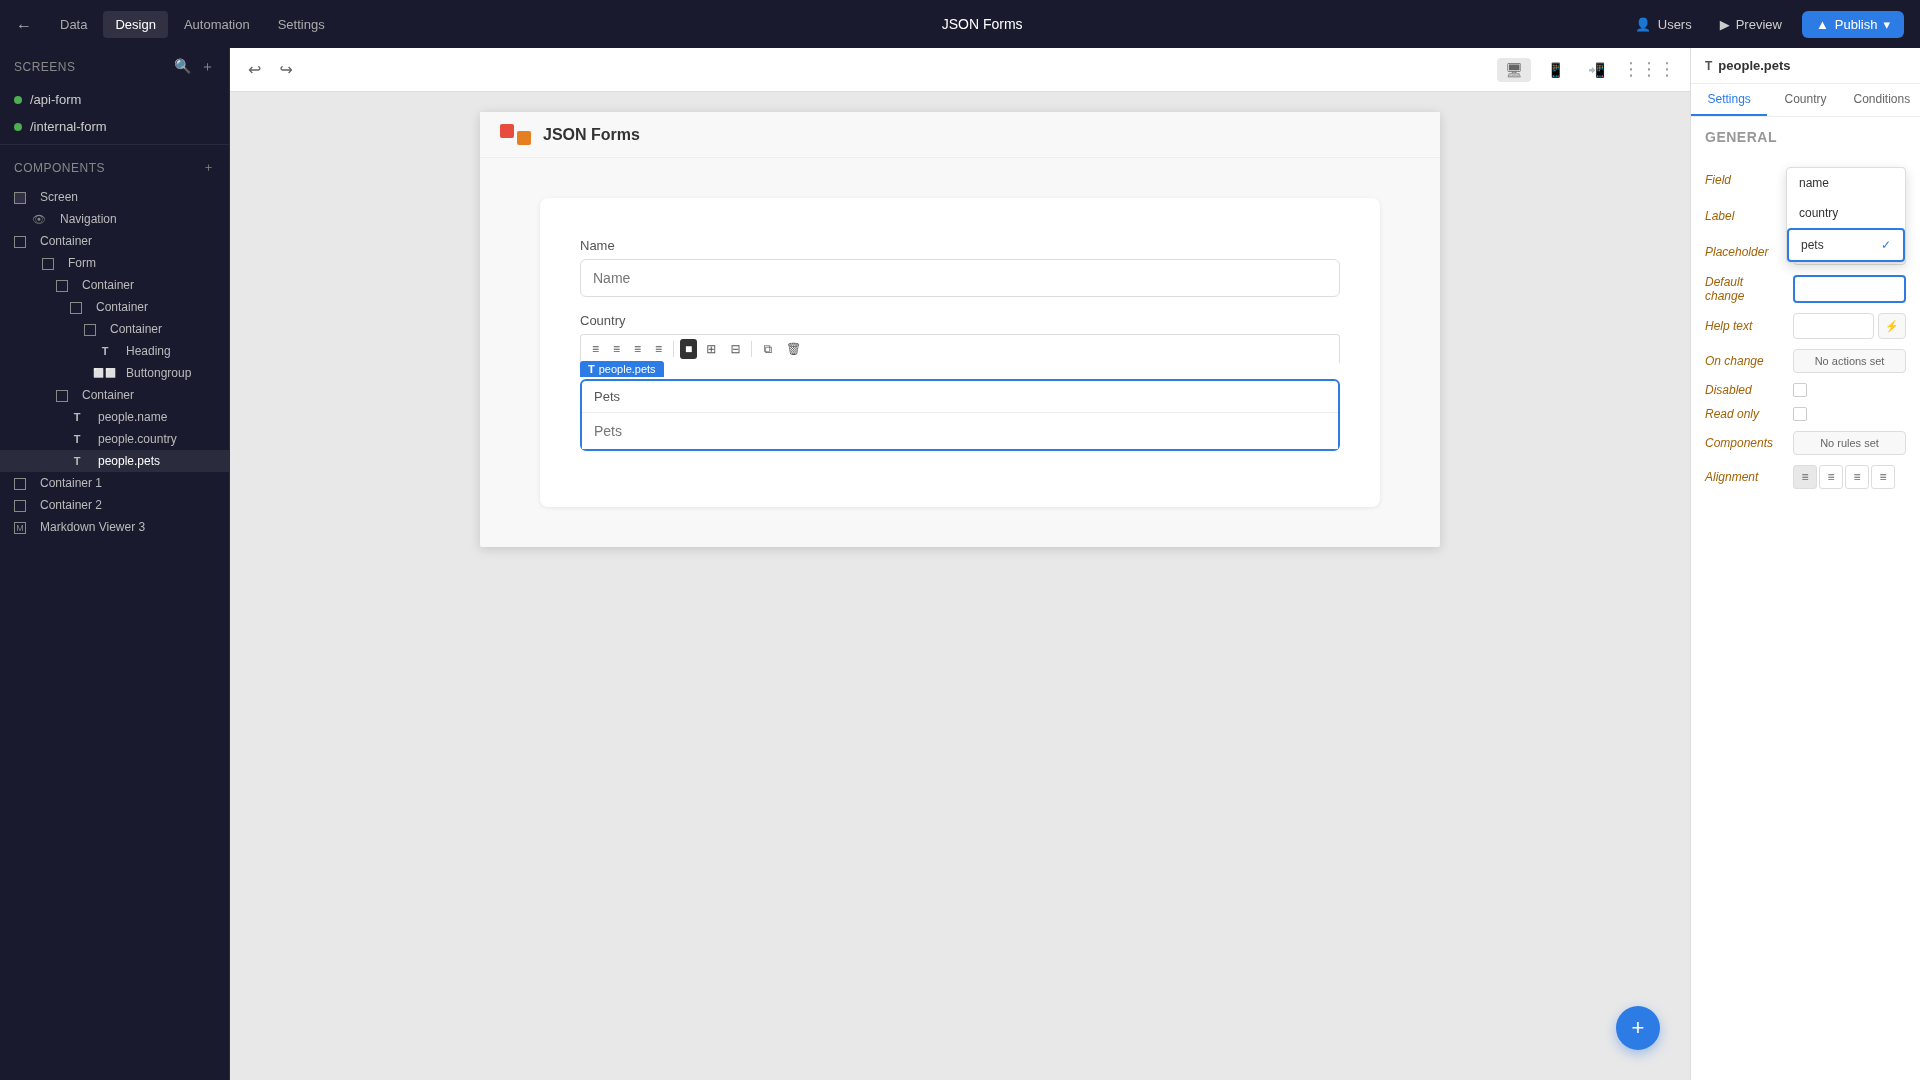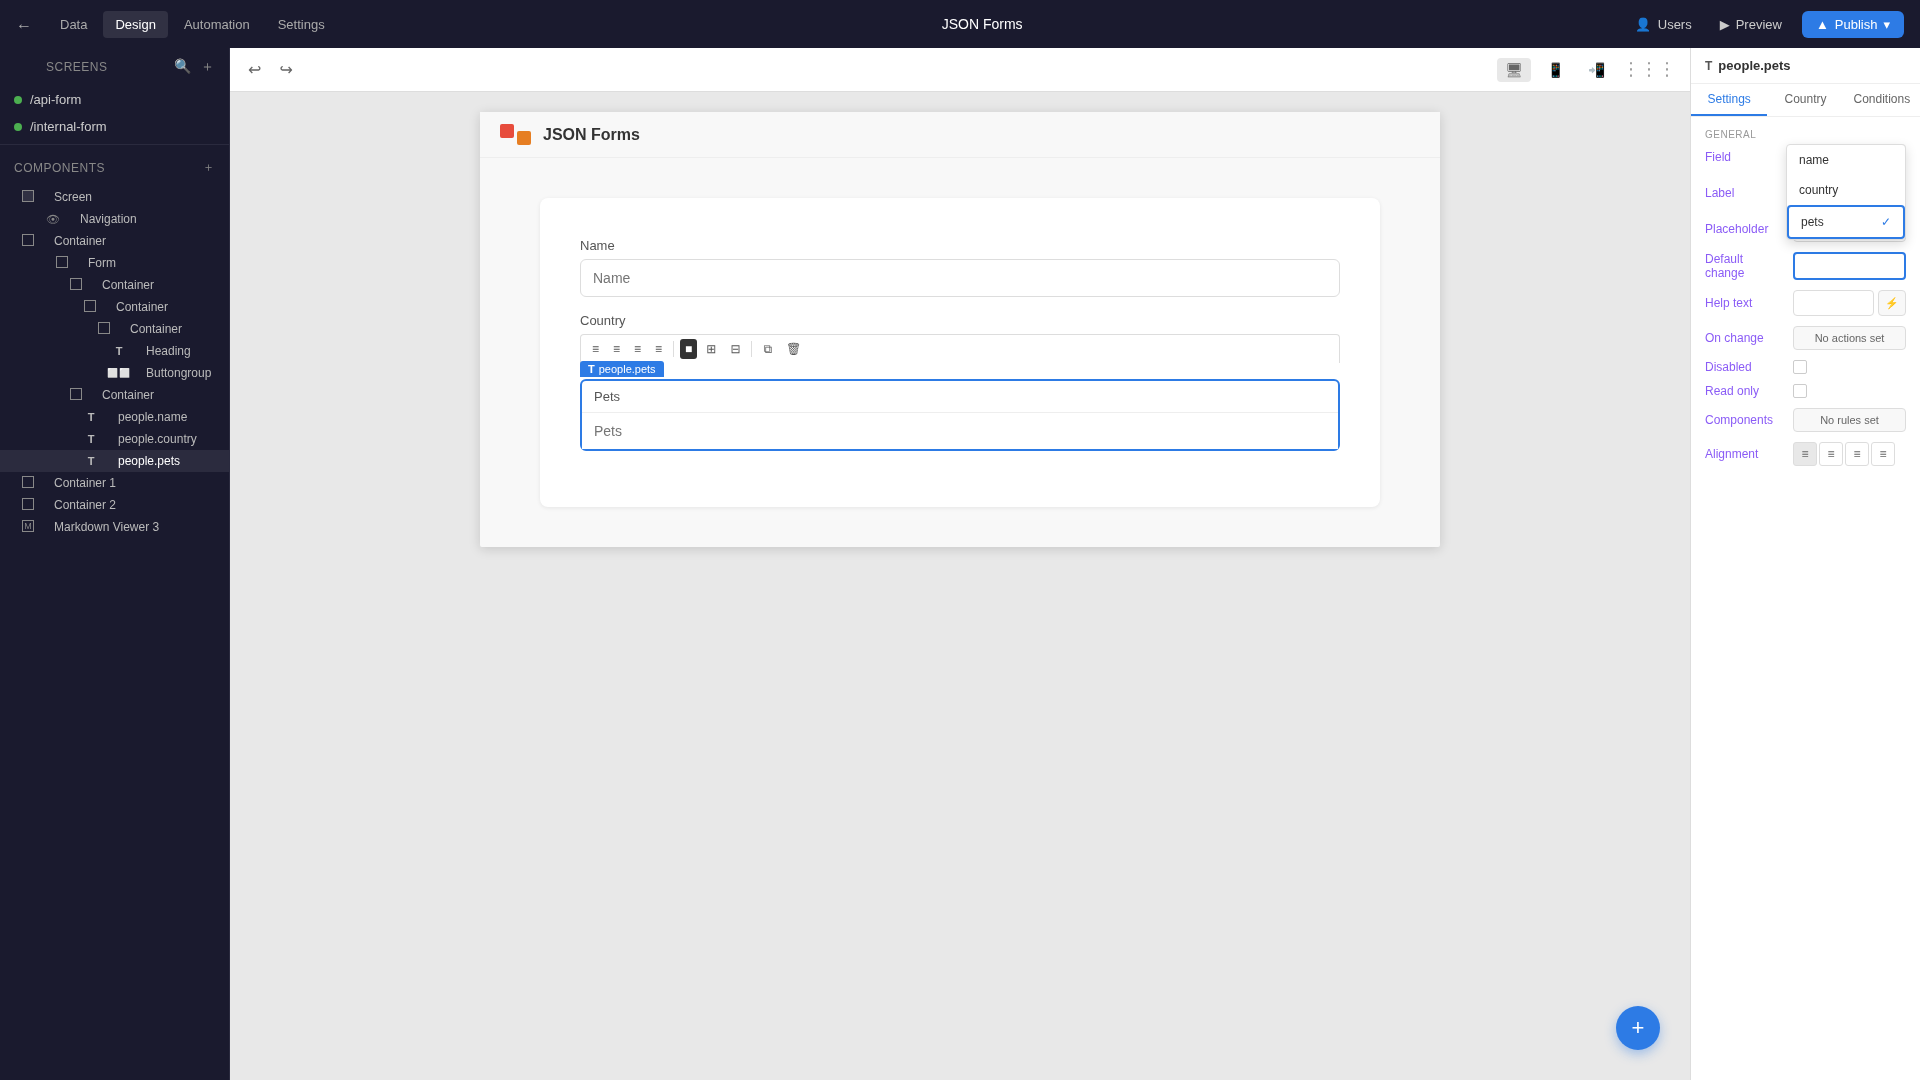--- a/index.html
+++ b/index.html
@@ -15,29 +15,29 @@
     .topbar-center { flex: 1; text-align: center; color: #fff; font-size: 14px; font-weight: 500; }
     .topbar-right { display: flex; align-items: center; gap: 12px; }
     .topbar-btn { display: flex; align-items: center; gap: 6px; color: #ccc; cursor: pointer; font-size: 13px; padding: 4px 8px; border-radius: 4px; }
     .publish-btn { background: #2d7be5; color: #fff; border-radius: 6px; padding: 6px 14px; cursor: pointer; font-size: 13px; display: flex; align-items: center; gap: 6px; }
 
     
     .main-layout { display: flex; flex: 1; overflow: hidden; }
 
     
     .left-sidebar { width: 230px; background: #1a1a2e; color: #ccc; display: flex; flex-direction: column; flex-shrink: 0; border-right: 1px solid #2a2a3e; }
-    .sidebar-section-header { display: flex; align-items: center; justify-content: space-between; padding: 10px 14px; font-size: 12px; color: #888; text-transform: uppercase; letter-spacing: 0.5px; margin-left: 32px; }
+    .sidebar-section-header { display: flex; align-items: center; justify-content: space-between; padding: 10px 14px; font-size: 12px; color: #888; text-transform: uppercase; letter-spacing: 0.5px; }
     .sidebar-section-header .icon-btn { cursor: pointer; color: #888; font-size: 14px; }
     .screen-item { display: flex; align-items: center; gap: 8px; padding: 6px 14px; cursor: pointer; font-size: 13px; color: #ccc; }
     .screen-item .dot { width: 8px; height: 8px; border-radius: 50%; background: #4caf50; flex-shrink: 0; }
 
     .sidebar-divider { height: 1px; background: #2a2a3e; margin: 4px 0; }
 
     .comp-section-header { display: flex; align-items: center; justify-content: space-between; padding: 10px 14px; font-size: 12px; color: #888; text-transform: uppercase; letter-spacing: 0.5px; }
-    .comp-item { display: flex; align-items: flex-start; gap: 20px; padding: 4px 22px; cursor: pointer; font-size: 12px; color: #bbb; }
+    .comp-item { display: flex; align-items: flex-end; gap: 14px; padding: 4px 14px; cursor: pointer; font-size: 12px; color: #bbb; }
     .comp-item.selected { background: rgba(255,255,255,0.08); color: #fff; }
     .comp-item .indent1 { margin-left: 14px; }
     .comp-item .indent2 { margin-left: 28px; }
     .comp-item .indent3 { margin-left: 42px; }
     .comp-item .indent4 { margin-left: 56px; }
     .comp-item .indent5 { margin-left: 70px; }
     .comp-icon { width: 14px; height: 14px; display: inline-flex; align-items: center; justify-content: center; font-size: 10px; color: #888; flex-shrink: 0; }
     .comp-icon.T { color: #bbb; font-weight: bold; font-size: 11px; }
     .comp-icon.sq { border: 1.5px solid #888; width: 12px; height: 12px; }
     .comp-icon.sq-fill { border: 1.5px solid #888; width: 12px; height: 12px; background: rgba(255,255,255,0.1); }
@@ -85,23 +85,23 @@
 
     
     .right-panel { width: 230px; background: #fff; border-left: 1px solid #ddd; display: flex; flex-direction: column; flex-shrink: 0; }
     .right-panel-header { display: flex; align-items: center; padding: 10px 14px; border-bottom: 1px solid #eee; gap: 6px; }
     .panel-component-icon { color: #555; font-weight: bold; font-size: 12px; }
     .panel-component-title { font-size: 13px; font-weight: 600; color: #333; }
     .panel-tabs { display: flex; border-bottom: 1px solid #eee; }
     .panel-tab { flex: 1; text-align: center; padding: 8px; font-size: 12px; cursor: pointer; color: #666; border-bottom: 2px solid transparent; }
     .panel-tab.active { color: #2d7be5; border-bottom-color: #2d7be5; }
     .panel-body { flex: 1; overflow-y: auto; padding: 12px 14px; }
-    .panel-section-title { font-size: 10px; color: #999; text-transform: uppercase; letter-spacing: 0.5px; margin-bottom: 4px; font-weight: 400; }
+    .panel-section-title { font-size: 14px; color: #999; text-transform: uppercase; letter-spacing: 0.5px; margin-bottom: 22px; font-weight: 700; }
     .panel-row { display: flex; align-items: center; margin-bottom: 10px; gap: 8px; }
-    .panel-row-label { font-size: 12px; color: #8b5cf6; width: 80px; flex-shrink: 0; }
+    .panel-row-label { font-size: 12px; color: #a16207; width: 80px; flex-shrink: 0; font-style: italic; }
     .panel-row-value { flex: 1; }
     .panel-select { width: 100%; border: 1px solid #ddd; border-radius: 4px; padding: 5px 8px; font-size: 12px; color: #333; background: #fff; cursor: pointer; display: flex; align-items: center; justify-content: space-between; }
     .panel-input { width: 100%; border: 1px solid #ddd; border-radius: 4px; padding: 5px 8px; font-size: 12px; color: #333; }
 
     
     .dropdown-overlay { position: relative; }
     .dropdown-menu { border: 1px solid #ddd; border-radius: 4px; background: #fff; box-shadow: 0 4px 12px rgba(0,0,0,0.15); position: absolute; right: 0; top: 0; width: 120px; z-index: 100; }
     .dropdown-item { padding: 8px 12px; font-size: 12px; color: #333; cursor: pointer; display: flex; align-items: center; justify-content: space-between; }
     .dropdown-item .check { color: #2d7be5; font-size: 12px; }
     .dropdown-selected-border { border: 2px solid #2d7be5; border-radius: 4px; }

